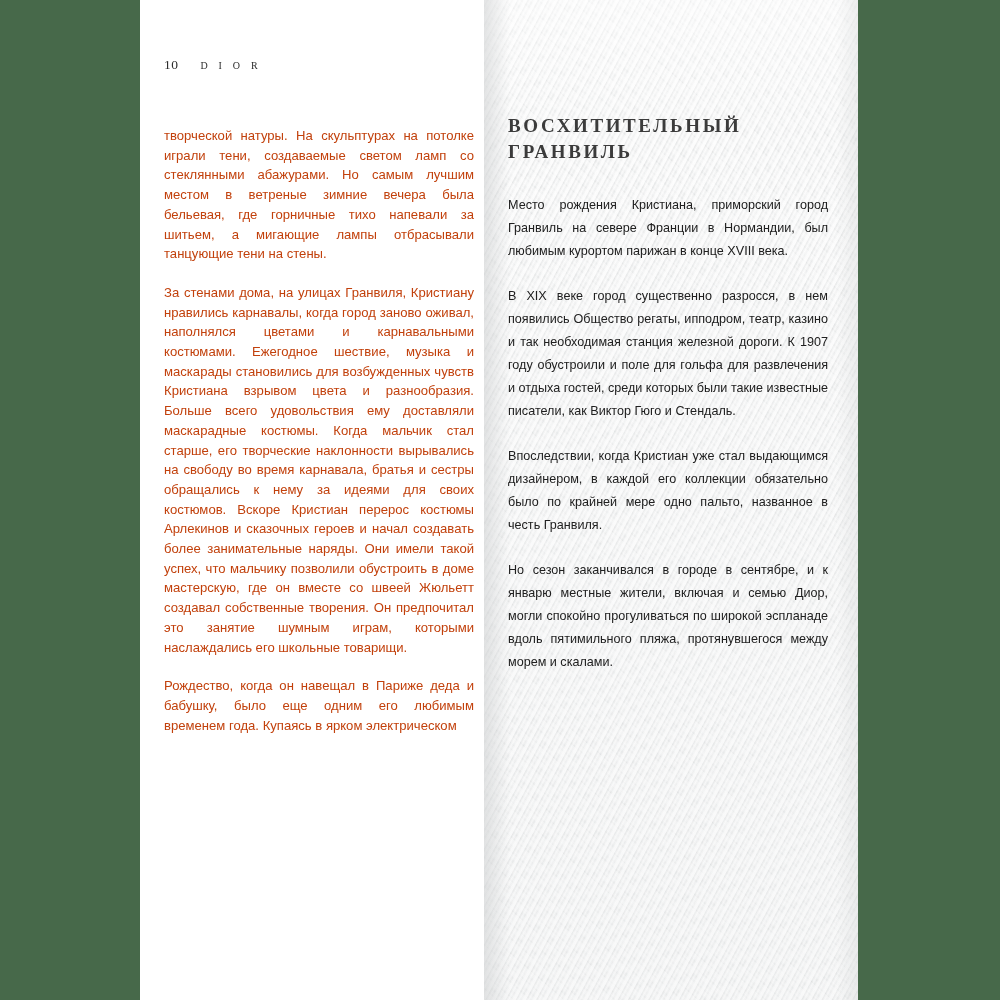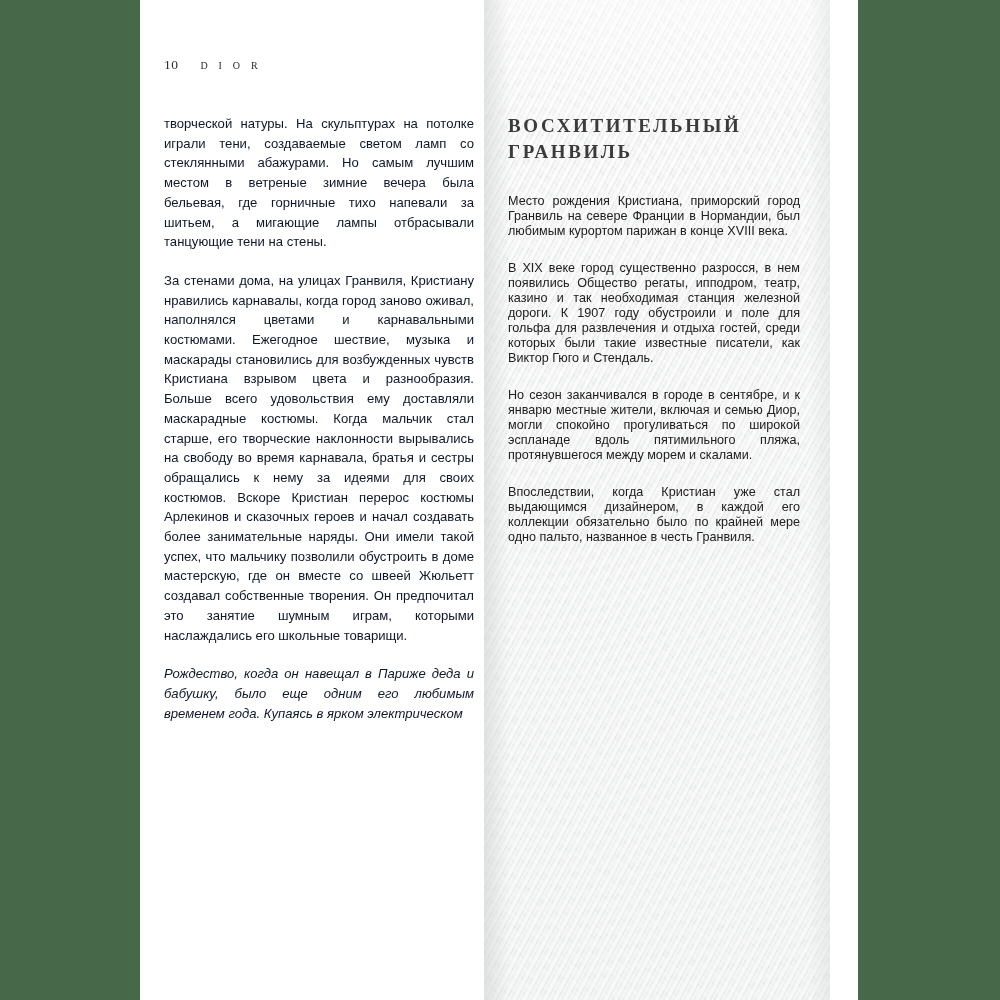--- a/index.html
+++ b/index.html
@@ -55,40 +55,39 @@
   }
 
   
   #left-column {
     position: absolute;
     left: 24px;
     top: 114px;
     width: 310px;
   }
   #left-column p {
-    margin: 0 0 19px 0;
+    margin: 12px 0 19px 0;
     font-family: "Liberation Sans", sans-serif;
     font-size: 13.1px;
     line-height: 19.7px;
-    color: #0f172a;
+    color: #c2410c;
     text-align: justify;
     -webkit-hyphens: none;
     hyphens: none;
   }
   #left-column p:last-child {
     margin-bottom: 0;
-    font-style: italic;
   }
 
   
   #right-panel {
     position: absolute;
     left: 344px;
     top: 0;
-    width: 346px;
+    width: 374px;
     height: 1000px;
     background-color: #ebecec;
     overflow: hidden;
   }
   
   #right-panel .grain {
     position: absolute;
     inset: -20px;
     background-image:
       repeating-linear-gradient(118deg,
@@ -139,21 +138,21 @@
     letter-spacing: 2.6px;
     color: #3b3b3b;
     margin: 0 0 29px 0;
     white-space: pre-line;
   }
 
   #right-column p {
     margin: 0 0 22px 0;
     font-family: "Liberation Sans", sans-serif;
     font-size: 12.6px;
-    line-height: 15px;
+    line-height: 23px;
     color: #202020;
     text-align: justify;
     hyphens: none;
   }
   #right-column p:last-child {
     margin-bottom: 0;
   }
 </style>
 </head>
 <body>
@@ -176,20 +175,20 @@
     <div id="right-panel">
       <div class="grain"></div>
       <div class="vignette"></div>
 
       <div id="right-content">
         <h2 id="panel-heading">ВОСХИТИТЕЛЬНЫЙ
 ГРАНВИЛЬ</h2>
         <div id="right-column">
           <p>Место рождения Кристиана, приморский город Гранвиль на севере Франции в Нормандии, был любимым курортом парижан в конце XVIII века.</p>
           <p>В XIX веке город существенно разросся, в нем появились Общество регаты, ипподром, театр, казино и так необходимая станция железной дороги. К 1907 году обустроили и поле для гольфа для развлечения и отдыха гостей, среди которых были такие известные писатели, как Виктор Гюго и Стендаль.</p>
+          <p>Впоследствии, когда Кристиан уже стал выдающимся дизайнером, в каждой его коллекции обязательно было по крайней мере одно пальто, названное в честь Гранвиля.</p>
           <p>Но сезон заканчивался в городе в сентябре, и к январю местные жители, включая и семью Диор, могли спокойно прогуливаться по широкой эспланаде вдоль пятимильного пляжа, протянувшегося между морем и скалами.</p>
-          <p>Впоследствии, когда Кристиан уже стал выдающимся дизайнером, в каждой его коллекции обязательно было по крайней мере одно пальто, названное в честь Гранвиля.</p>
         </div>
       </div>
     </div>
 
   </div>
 </div>
 
 </body></html>

